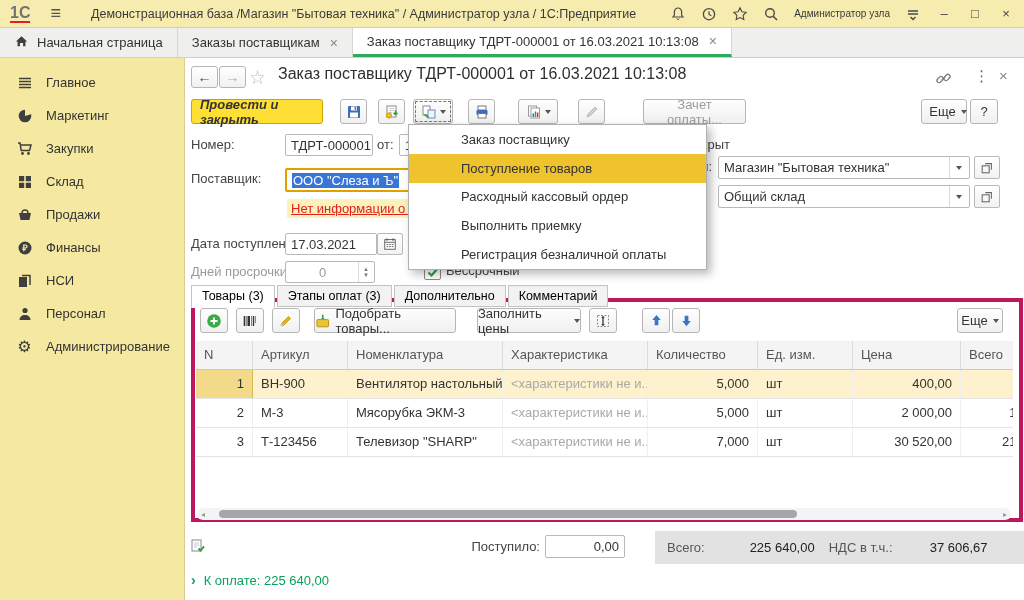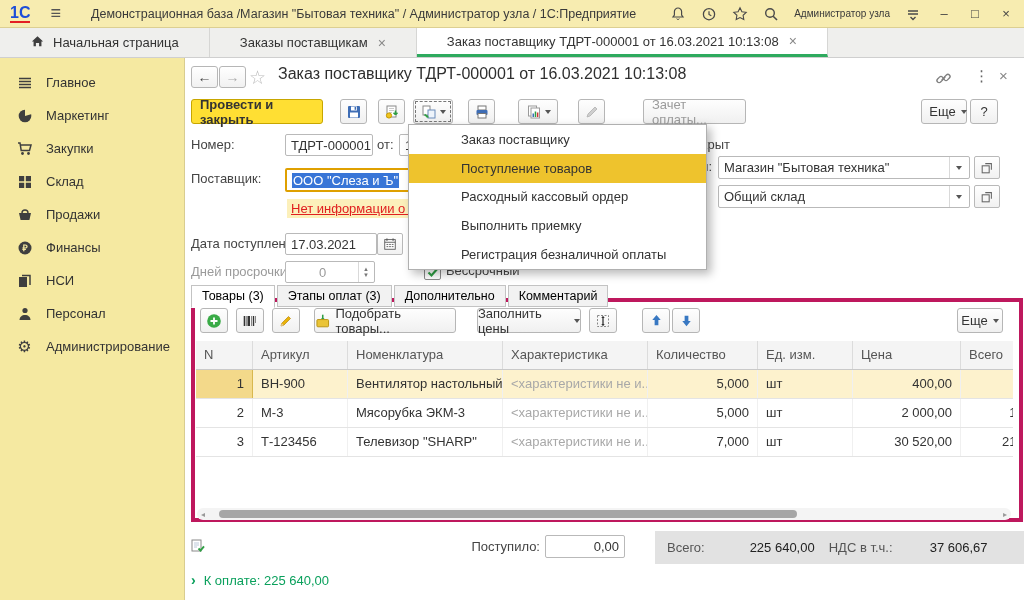--- a/index.html
+++ b/index.html
@@ -2,51 +2,51 @@
 <html><head>
 <meta charset="utf-8">
 <style>
   html,body{margin:0;padding:0;background:#888;}
   #app{position:relative;width:1024px;height:600px;background:#fff;overflow:hidden;
        font-family:"Liberation Sans",sans-serif;font-size:13px;color:#333;}
   .abs{position:absolute;}
   
   .titlebar{position:absolute;left:0;top:0;width:1024px;height:28px;background:#f7ecb0;
             border-bottom:1px solid #dccf92;display:flex;align-items:center;box-sizing:border-box;}
-  .logo{font-weight:bold;font-size:16px;color:#1d4ed8;margin-left:10px;border-bottom:2px solid #e31e24;line-height:17px;}
+  .logo{font-weight:bold;font-size:16px;color:#737373;margin-left:10px;border-bottom:2px solid #e31e24;line-height:17px;}
   .hamburger{font-size:18px;color:#555;margin-left:20px;cursor:pointer;}
   .tb-title{font-size:12.5px;color:#3a3a3a;margin-left:30px;white-space:nowrap;}
   .tb-right{margin-left:auto;display:flex;align-items:center;gap:15px;margin-right:10px;}
   .tb-ic{width:16px;height:16px;display:inline-flex;align-items:center;justify-content:center;cursor:pointer;}
   .tb-user{font-size:10px;color:#3a3a3a;}
   .winbtn{font-size:13px;color:#444;width:16px;text-align:center;cursor:pointer;}
   
   .tabbar{position:absolute;left:0;top:28px;width:1024px;height:30px;background:#efefed;
           border-bottom:1px solid #cfcfcf;display:flex;align-items:stretch;box-sizing:border-box;}
-  .navtab{display:flex;align-items:center;gap:8px;padding:0 30px;border-right:1px solid #d6d6d4;
+  .navtab{display:flex;align-items:center;gap:8px;padding:0 14px;border-right:1px solid #d6d6d4;
           font-size:13px;color:#333;cursor:pointer;position:relative;}
   .navtab.active{background:#fff;border-bottom:3px solid #2eaa5e;box-sizing:border-box;}
   .tab-x{color:#888;font-size:14px;margin-left:2px;cursor:pointer;}
   
   .sidebar{position:absolute;left:0;top:58px;width:185px;height:542px;background:#f5e9a1;
            border-right:1px solid #d9cd90;box-sizing:border-box;padding-top:8px;}
   .sb-item{display:flex;align-items:center;height:33px;padding-left:16px;gap:13px;cursor:pointer;color:#333;}
   .sb-ic{width:17px;height:17px;display:inline-flex;align-items:center;justify-content:center;}
   
   .main{position:absolute;left:185px;top:58px;width:839px;height:542px;background:#fff;}
   .navbtn{position:absolute;width:27px;height:22px;border:1px solid #b6b6b6;border-radius:3px;
           background:linear-gradient(#fff,#f1f1f1);display:flex;align-items:center;justify-content:center;
           font-size:14px;cursor:pointer;box-sizing:border-box;}
   .formtitle{position:absolute;left:93px;top:7px;font-size:16px;color:#2f2f2f;white-space:nowrap;}
   .icon-btn{position:absolute;height:25px;border:1px solid #b6b6b6;border-radius:3px;
             background:linear-gradient(#fefefe,#f0f0f0);display:flex;align-items:center;justify-content:center;
             gap:3px;cursor:pointer;box-sizing:border-box;}
   .txt-btn{font-size:13px;color:#333;padding:0 8px;}
   .primary-btn{background:#ffdf33;border:1px solid #c7a600;font-weight:bold;color:#3c3c3c;}
-  .disabled-btn{color:#9b9b9b;background:#fbfbfb;}
+  .disabled-btn{color:#9b9b9b;background:#fbfbfb;text-align:center;}
   .focus-dashed{outline:1px dashed #777;outline-offset:-3px;}
   .arr{width:0;height:0;border-left:3.5px solid transparent;border-right:3.5px solid transparent;
        border-top:4px solid #555;display:inline-block;}
   .lbl{position:absolute;color:#444;height:22px;line-height:22px;white-space:nowrap;}
   .lbl.gray{color:#9a9a9a;}
   .fld{position:absolute;border:1px solid #b9b9b9;border-radius:2px;background:#fff;box-sizing:border-box;
        display:flex;align-items:center;padding:0 5px;white-space:nowrap;overflow:hidden;}
   .fld.focus{border:2px solid #dfa000;}
   .sel-text{background:#3875d7;color:#fff;padding:0 1px;}
   .combo-arr{margin-left:auto;padding-left:6px;border-left:1px solid #d9d9d9;height:100%;
@@ -257,21 +257,21 @@
     <div class="abs" style="left:750px;top:12px;cursor:pointer;">
       <svg width="17" height="17" viewBox="0 0 16 16">
           <path d="M6.3 9.7l3.4-3.4" stroke="#808080" stroke-width="1.4"></path>
           <rect x="1.5" y="7" width="6.5" height="4" rx="2" transform="rotate(-45 4.75 9)" fill="none" stroke="#808080" stroke-width="1.3"></rect>
           <rect x="8" y="5" width="6.5" height="4" rx="2" transform="rotate(-45 11.25 7)" fill="none" stroke="#808080" stroke-width="1.3"></rect>
         </svg>
     </div>
     <div class="abs" style="left:789px;top:9px;font-size:15px;color:#666;cursor:pointer;">⋮</div>
     <div class="abs" style="left:814px;top:9px;font-size:15px;color:#888;cursor:pointer;">×</div>
 
-    <div class="icon-btn primary-btn" style="left:6px;top:41px;width:132px;">
+    <div class="icon-btn primary-btn" style="left:6px;top:41px;width:132px;font-style:italic;">
       <span class="txt-btn" style="font-weight:bold;">Провести и закрыть</span>
     </div>
     <div class="icon-btn" style="left:155px;top:41px;width:27px;">
       <svg width="16" height="16" viewBox="0 0 16 16">
           <rect x="2" y="2" width="12" height="12" rx="1" fill="#3e6db5"></rect>
           <rect x="5" y="2.5" width="6" height="4" fill="#fff"></rect>
           <rect x="8.6" y="3" width="1.6" height="2.8" fill="#3e6db5"></rect>
           <rect x="4" y="8.5" width="8" height="5" fill="#fff"></rect>
         </svg>
     </div>

